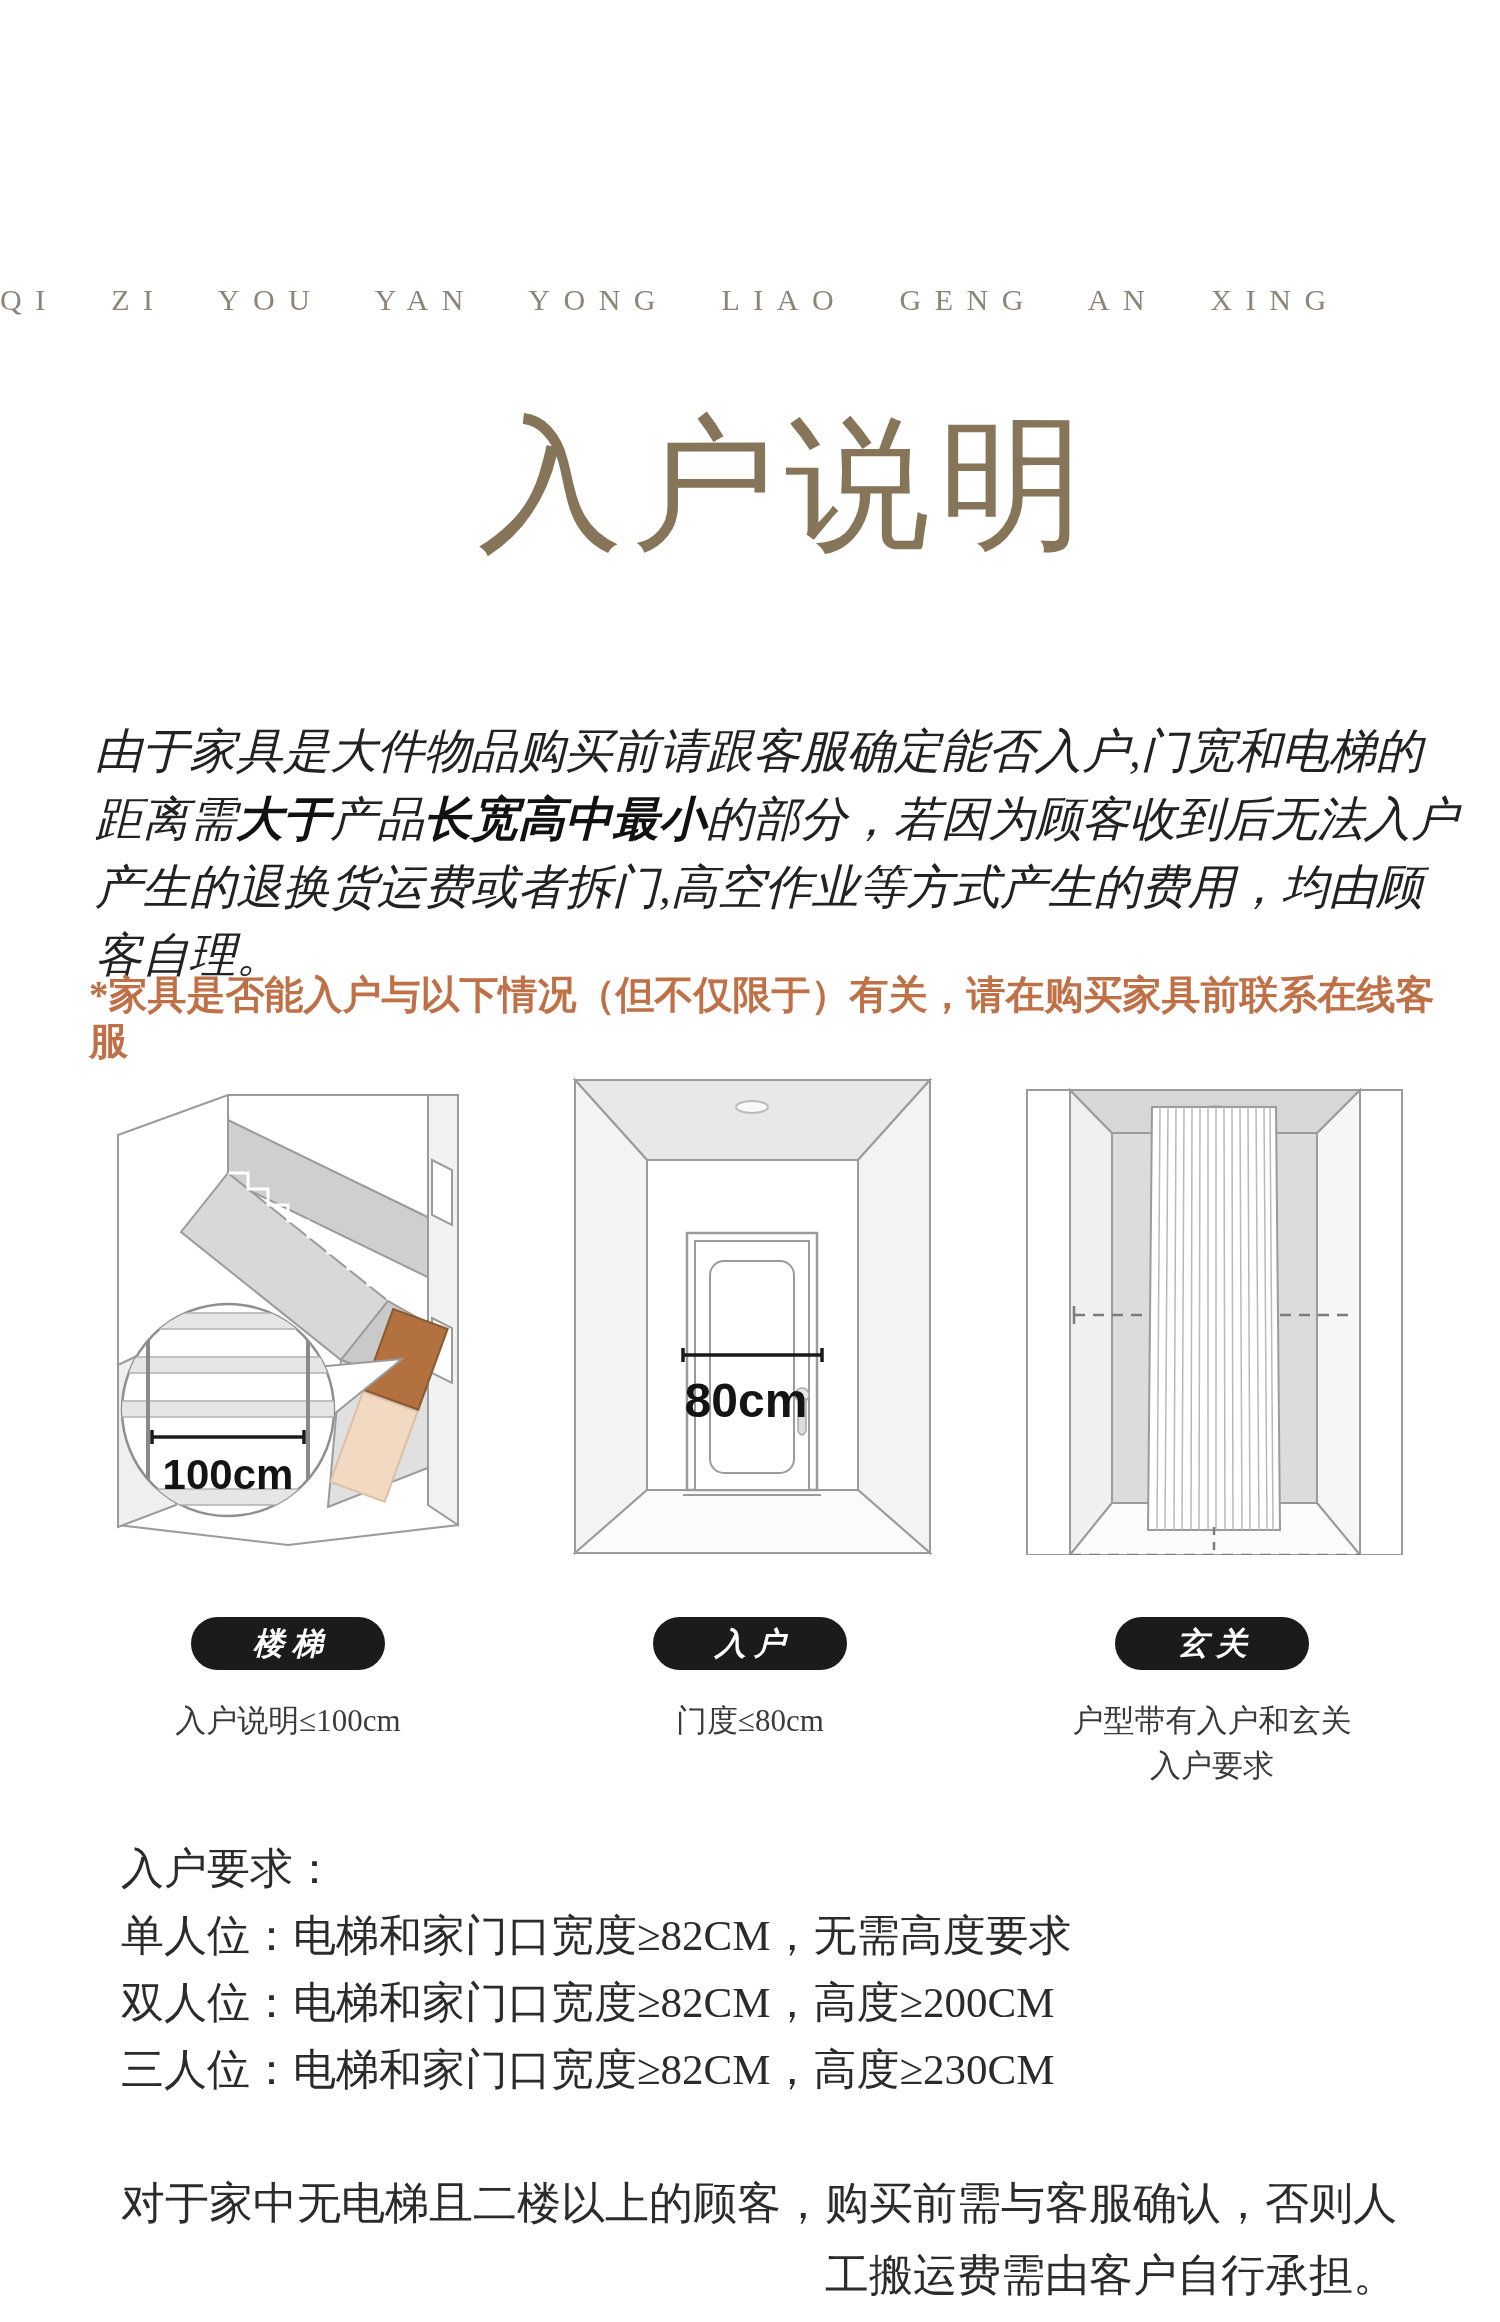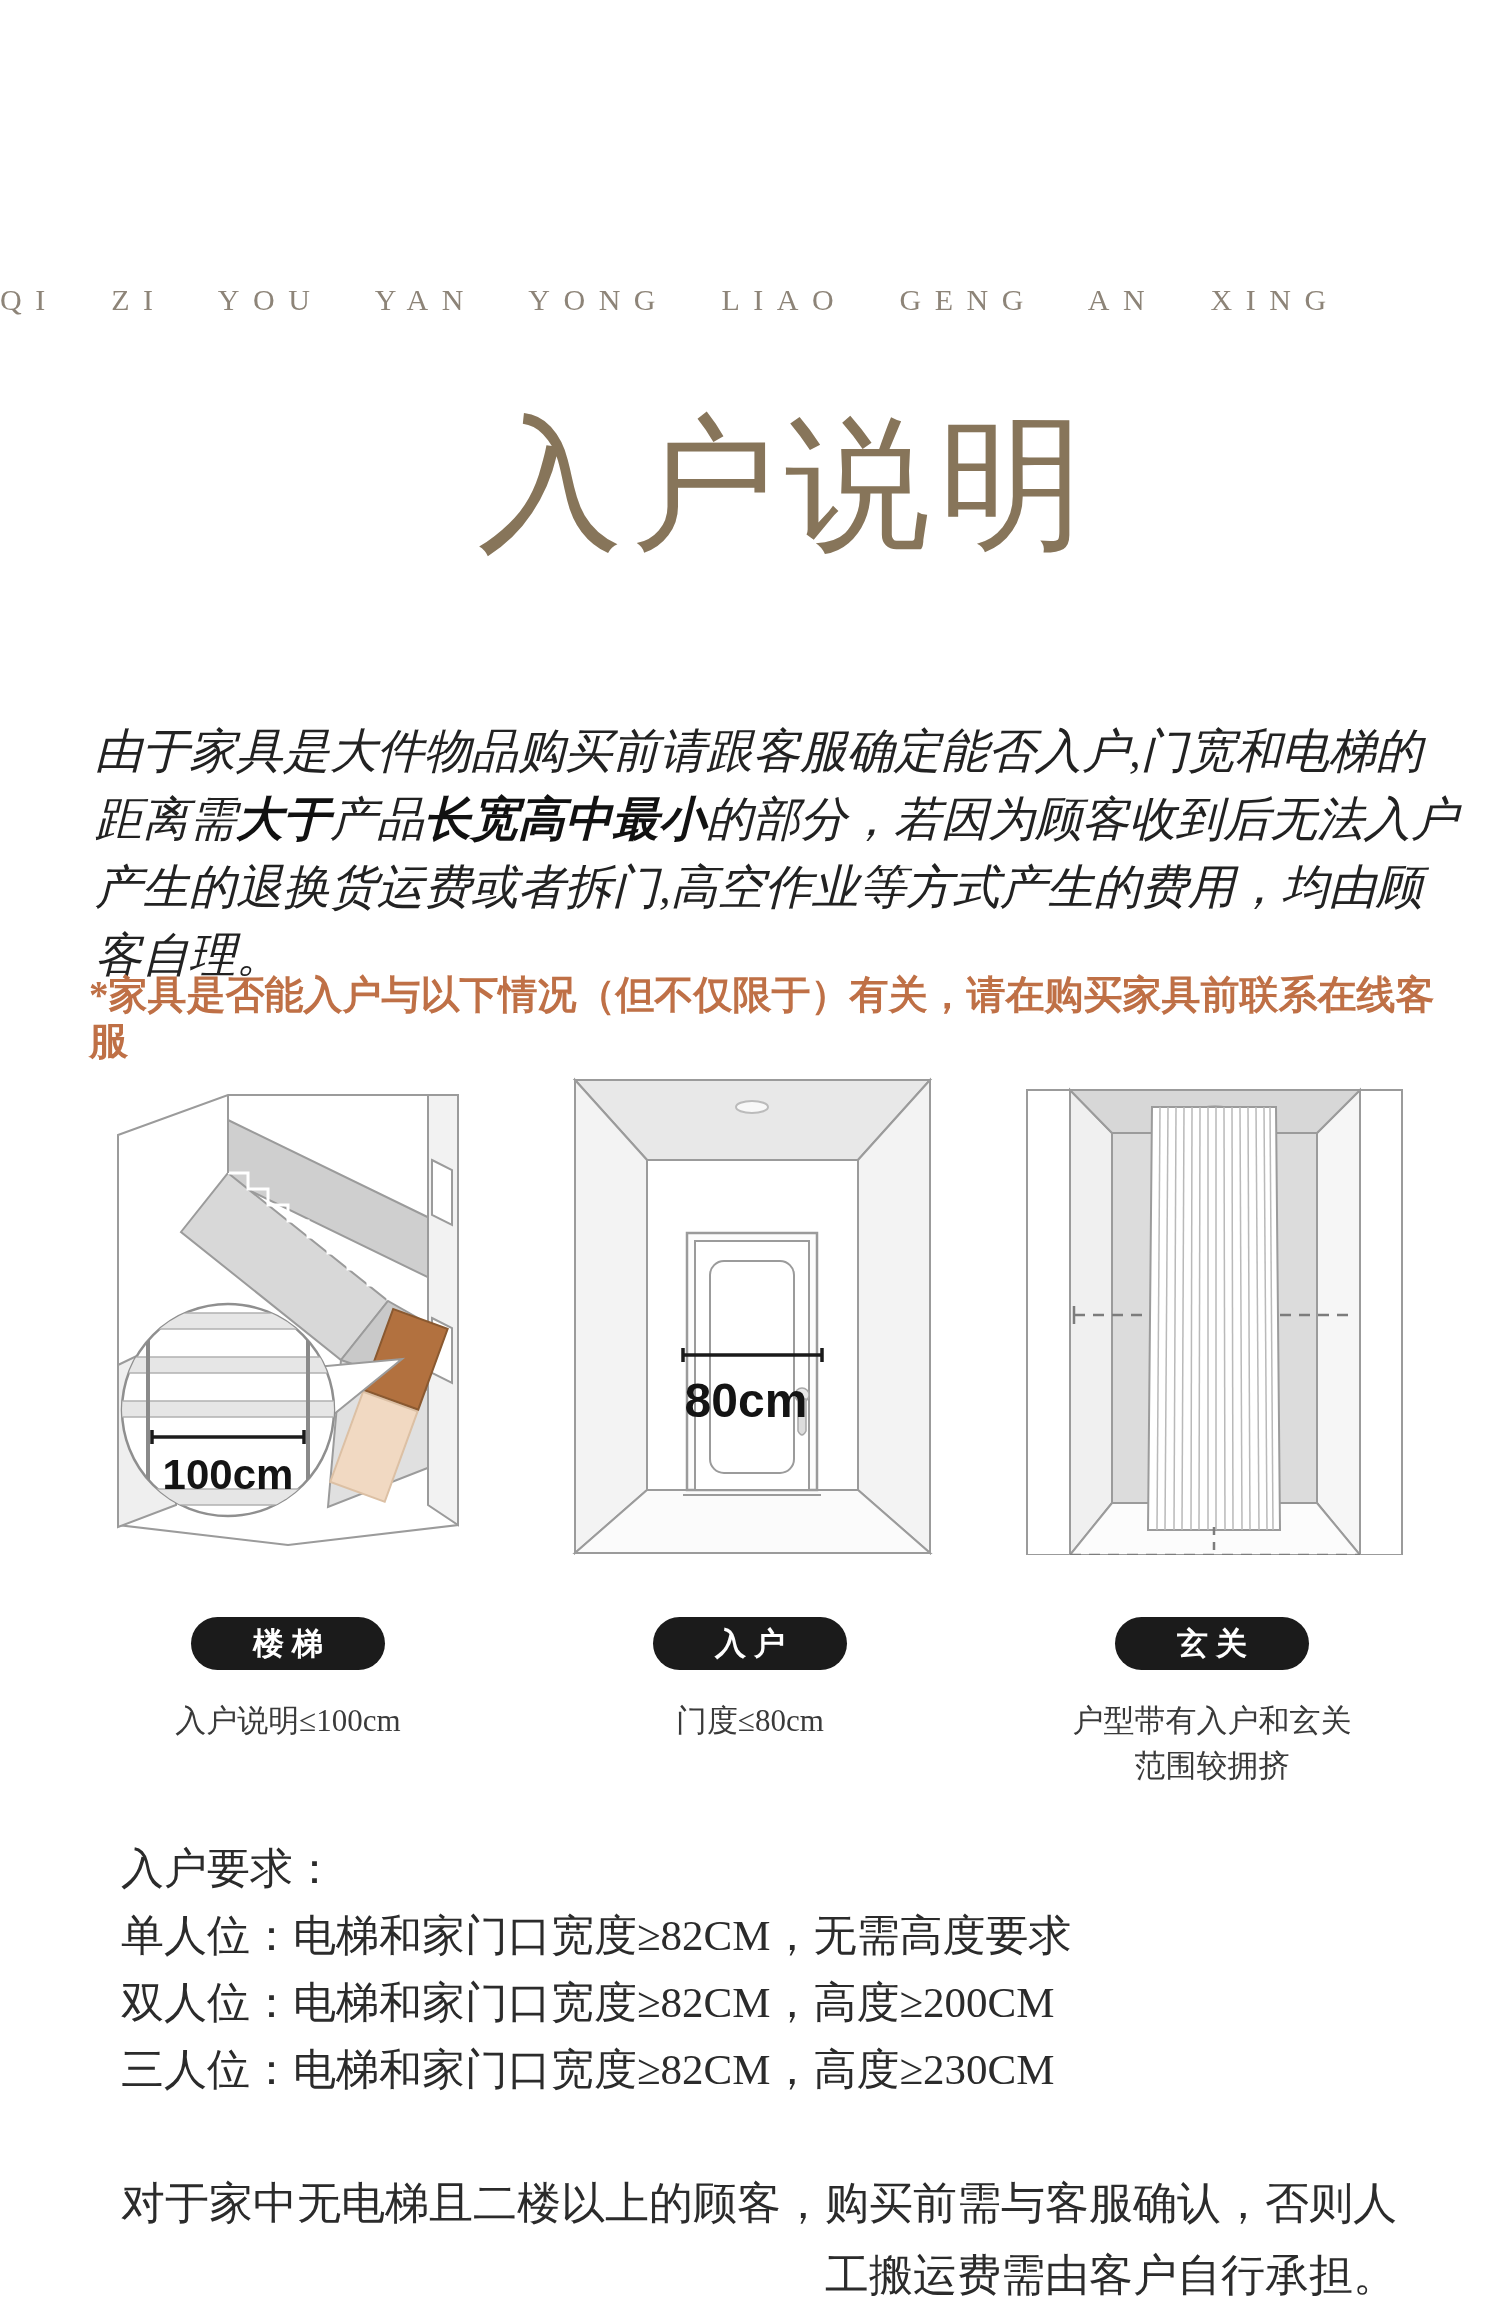--- a/index.html
+++ b/index.html
@@ -29,21 +29,21 @@
   }
   .figures {
     position:absolute; top:1065px; left:88px; width:1324px;
     display:flex; justify-content:space-between;
   }
   .figure { width:400px; text-align:center; }
   .figure svg { display:block; width:400px; height:490px; }
   .badge {
     display:inline-block; margin-top:62px; background:#1b1b1b; color:#ffffff;
     font-size:31px; line-height:31px; font-weight:bold; letter-spacing:8px;
-    padding:11px 54px 11px 62px; border-radius:29px;
+    padding:11px 54px 11px 62px; border-radius:29px;font-style:italic;
   }
   .caption { margin-top:28px; font-size:31px; line-height:45px; color:#3a3a3a; }
   .reqs {
     position:absolute; top:1835px; left:97px; width:1370px;
     font-size:43px; line-height:67px; color:#2b2b2b;margin-left:24px;
   }
   .delivery-note {
     position:absolute; top:2168px; left:97px; width:1300px;
     font-size:44px; line-height:72px; color:#2b2b2b;text-align:right;
   }
@@ -193,21 +193,21 @@
           <line x1="62" y1="250" x2="136" y2="250" stroke-dasharray="11 8"></line>
           <line x1="62" y1="241" x2="62" y2="259"></line>
           <line x1="268" y1="250" x2="342" y2="250" stroke-dasharray="11 8"></line>
           <line x1="58" y1="490" x2="348" y2="490" stroke-dasharray="11 8"></line>
           <line x1="202" y1="462" x2="202" y2="490" stroke-dasharray="8 7"></line>
         </g>
       </svg>
       <span class="badge">玄关</span>
       <div class="caption">
         <div>户型带有入户和玄关</div>
-        <div>范围较拥挤</div>
+        <div>入户要求</div>
       </div>
     </div>
 
   </div>
 
   <div class="reqs">
     <div>入户要求：</div>
     <div>单人位：电梯和家门口宽度≥82CM，无需高度要求</div>
     <div>双人位：电梯和家门口宽度≥82CM，高度≥200CM</div>
     <div>三人位：电梯和家门口宽度≥82CM，高度≥230CM</div>

